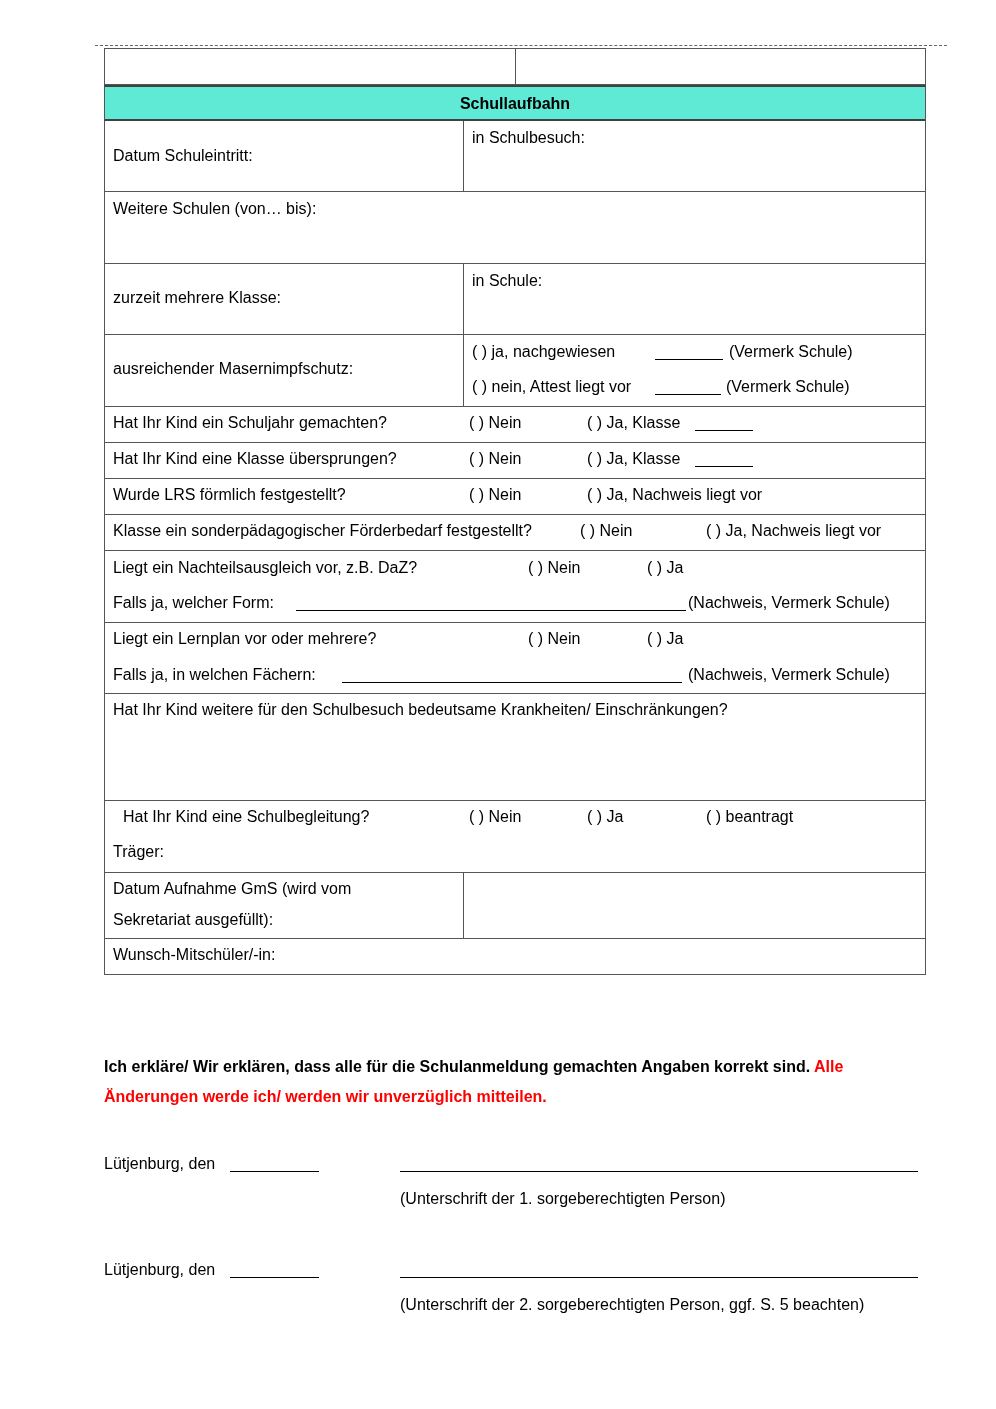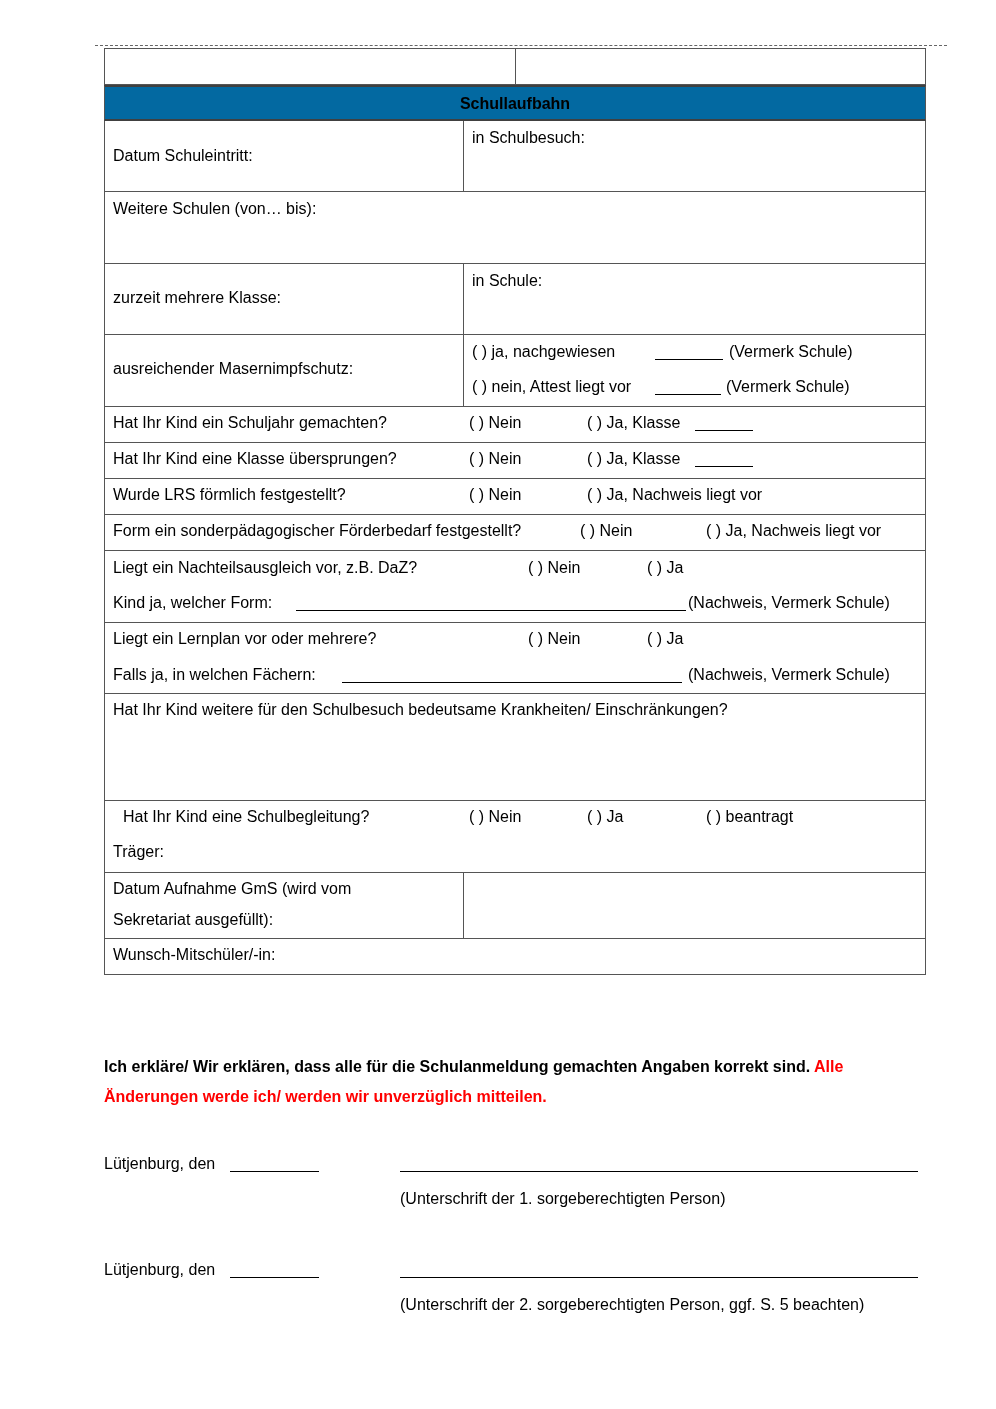--- a/index.html
+++ b/index.html
@@ -7,21 +7,21 @@
          font-family: "Liberation Sans", sans-serif; font-size: 16px; color: #000; }
   .cut-line { position: absolute; left: 95px; top: 45px; width: 852px; height: 0;
               border-top: 1px dashed #666; }
   .form { position: absolute; left: 104px; top: 48px; width: 822px; }
   .row { position: relative; border-left: 1px solid #555; border-right: 1px solid #555;
          border-bottom: 1px solid #555; box-sizing: border-box; width: 822px; }
   .row.first { border-top: 1px solid #555; }
   .cell { position: absolute; top: 0; bottom: 0; box-sizing: border-box; }
   .vdiv { border-left: 1px solid #555; }
   .t { position: absolute; white-space: nowrap; line-height: 18px; }
-  .green { background: #0369a1; border-bottom: 2px solid #404040; border-top: 2px solid #404040; }
+  .green { background: #5eead4; border-bottom: 2px solid #404040; border-top: 2px solid #404040; }
   .header-title { position: absolute; left: 0; right: 0; top: 8px; text-align: center;
                   font-weight: bold; font-size: 16px; }
   .uline { display: inline-block; border-bottom: 1px solid #000; height: 14px; vertical-align: baseline; }
   .decl { position: absolute; left: 104px; top: 1052px; width: 820px; font-weight: bold;
           font-size: 16px; line-height: 30px; }
   .red { color: #ff0000; }
   .sig-line { position: absolute; border-bottom: 1px solid #000; height: 0; }
 </style>
 </head>
 <body>
@@ -87,30 +87,30 @@
     <span class="uline" style="position:absolute;left:590px;top:9px;width:58px"></span>
   </div>
 
   <div class="row" style="height:36px">
     <div class="t" style="left:8px;top:7px">Wurde LRS förmlich festgestellt?</div>
     <div class="t" style="left:364px;top:7px">( ) Nein</div>
     <div class="t" style="left:482px;top:7px">( ) Ja, Nachweis liegt vor</div>
   </div>
 
   <div class="row" style="height:36px">
-    <div class="t" style="left:8px;top:7px">Form ein sonderpädagogischer Förderbedarf festgestellt?</div>
+    <div class="t" style="left:8px;top:7px">Klasse ein sonderpädagogischer Förderbedarf festgestellt?</div>
     <div class="t" style="left:475px;top:7px">( ) Nein</div>
     <div class="t" style="left:601px;top:7px">( ) Ja, Nachweis liegt vor</div>
   </div>
 
   <div class="row" style="height:72px">
     <div class="t" style="left:8px;top:8px">Liegt ein Nachteilsausgleich vor, z.B. DaZ?</div>
     <div class="t" style="left:423px;top:8px">( ) Nein</div>
     <div class="t" style="left:542px;top:8px">( ) Ja</div>
-    <div class="t" style="left:8px;top:43px">Kind ja, welcher Form:</div>
+    <div class="t" style="left:8px;top:43px">Falls ja, welcher Form:</div>
     <span class="uline" style="position:absolute;left:191px;top:45px;width:390px"></span>
     <div class="t" style="left:583px;top:43px">(Nachweis, Vermerk Schule)</div>
   </div>
 
   <div class="row" style="height:71px">
     <div class="t" style="left:8px;top:7px">Liegt ein Lernplan vor oder mehrere?</div>
     <div class="t" style="left:423px;top:7px">( ) Nein</div>
     <div class="t" style="left:542px;top:7px">( ) Ja</div>
     <div class="t" style="left:8px;top:43px">Falls ja, in welchen Fächern:</div>
     <span class="uline" style="position:absolute;left:237px;top:45px;width:340px"></span>

